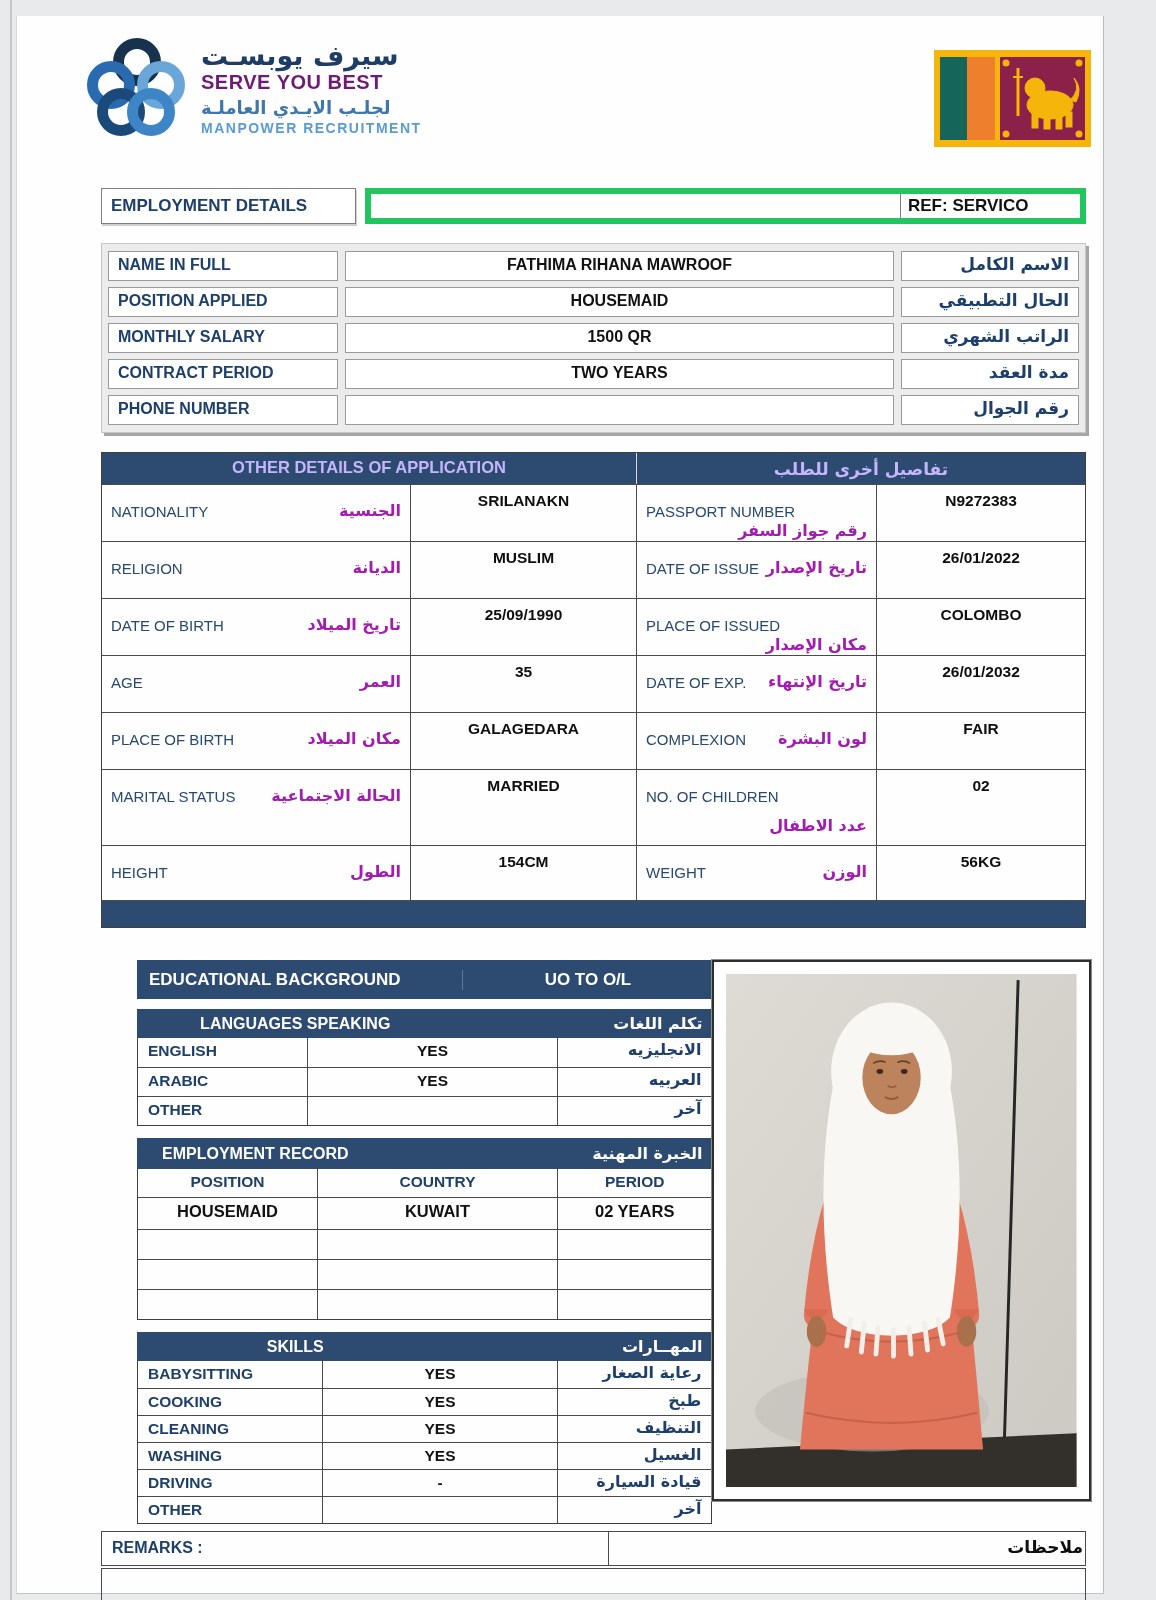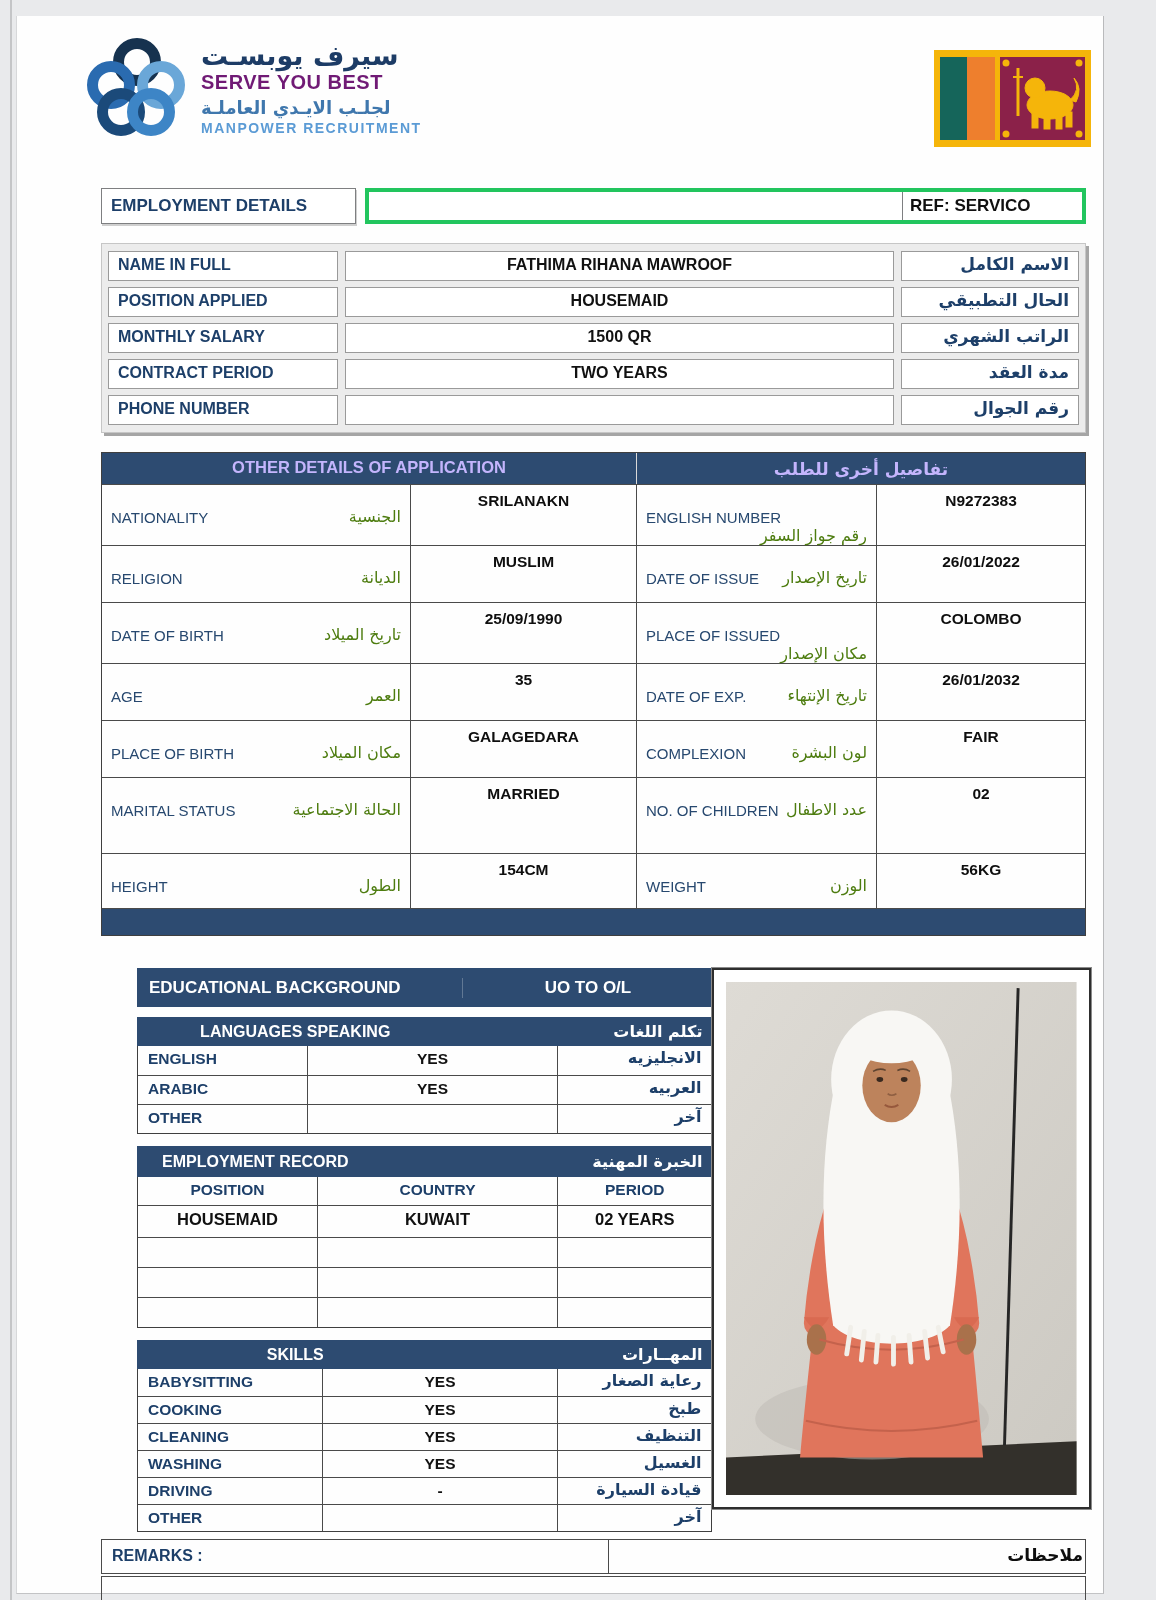--- a/index.html
+++ b/index.html
@@ -32,21 +32,21 @@
   .logo-ar{ font-family:"DejaVu Sans",sans-serif; font-weight:bold; font-size:27px; color:#1d3c66; }
   .logo-en{ font-weight:bold; font-size:20px; color:#701a75; letter-spacing:.5px; }
   .logo-ar2{ font-family:"DejaVu Sans",sans-serif; font-weight:bold; font-size:18px; color:#3f77ad; margin-top:3px; }
   .logo-en2{ font-weight:bold; font-size:14px; color:#5b9bd5; letter-spacing:1.5px; margin-top:2px; }
   .flag{ position:absolute; right:-5px; top:12px; width:157px; height:97px; }
 
   
   .empbar{ display:flex; margin-top:12px; height:36px; }
   .empbar .c1{ width:255px; border:1px solid #7e7f81; box-shadow:1px 2px 0 #cfcfcf; display:flex; align-items:center; padding-left:9px;
                color:#1d3f69; font-weight:bold; font-size:17px; background:#fff; }
-  .empbar .c23{ flex:1; margin-left:9px; border:4px solid #22c55e; display:flex; background:#fff; }
+  .empbar .c23{ flex:1; margin-left:9px; border:6px solid #22c55e; display:flex; background:#fff; }
   .empbar .c2{ flex:1; }
   .empbar .c3{ width:180px; border-left:1px solid #7e7f81; display:flex; align-items:center; padding-left:7px;
                font-weight:bold; font-size:17px; color:#101010; }
 
   
   .t1{ margin-top:19px; background:#ececec; border:1px solid #c6c6c6; box-shadow:3px 3px 0 #a5a5a5;
        padding:7px 6px; display:flex; flex-direction:column; gap:6px; }
   .t1-row{ display:flex; gap:7px; height:30px; }
   .t1-label{ width:230px; background:#fff; border:1px solid #9a9a9a; color:#1d3f69; font-weight:bold; font-size:16px; padding:4px 0 0 9px; }
   .t1-val{ flex:1; background:#fff; border:1px solid #9a9a9a; text-align:center; font-weight:bold; font-size:16px; padding-top:4px; }
@@ -56,23 +56,23 @@
   
   .od{ margin-top:19px; border:1px solid #3f3f3f; }
   .od-head{ display:flex; background:#2d4b71; color:#c4b5fd; height:31px; align-items:center; font-weight:bold; }
   .od-head .h-en{ width:535px; text-align:center; font-size:16.5px; border-right:1px solid #d9d9d9; height:100%; padding-top:5px; }
   .od-head .h-ar{ flex:1; text-align:center; font-size:17px; font-family:"DejaVu Sans",sans-serif; }
   .od-row{ display:grid; grid-template-columns:309px 226px 240px 1fr; border-top:1px solid #4a4a4a; min-height:57px; }
   .od-row.tall{ min-height:76px; }
   .od-row.short{ min-height:55px; }
   .od-row > div{ border-right:1px solid #4a4a4a; }
   .od-row > div:last-child{ border-right:none; }
-  .bi{ display:flex; justify-content:space-between; align-items:flex-start; flex-wrap:wrap; padding:22px 9px 0 9px; }
+  .bi{ display:flex; justify-content:space-between; align-items:flex-start; flex-wrap:wrap; padding:16px 9px 0 9px; }
   .bi .en{ color:#27486f; font-size:15px; padding-top:2px; }
-  .bi .ar{ color:#4d7c0f; font-weight:normal; font-size:16px; margin-left:auto; text-align:right;
+  .bi .ar{ color:#a21caf; font-weight:bold; font-size:16px; margin-left:auto; text-align:right;
            font-family:"DejaVu Sans",sans-serif; }
   .od-val{ font-weight:bold; text-align:center; padding-top:7px; font-size:15.5px; color:#0e0e0e; }
   .od-foot{ height:27px; background:#2d4b71; border-top:1px solid #4a4a4a; }
 
   
   .twocol{ margin-top:32px; display:flex; align-items:flex-start; }
   .leftcol{ width:586px;margin-left:36px; }
 
   .edu{ height:39px; background:#2d4b71; color:#fff; display:flex; align-items:center; font-weight:bold; }
   .edu .e1{ flex:1; padding-left:12px; font-size:17px; }
@@ -203,21 +203,21 @@
       <div class="h-ar">تفاصيل أخرى للطلب</div>
     </div>
 
     <div class="od-row">
       <div class="bi">
               <span class="en">NATIONALITY</span>
               <span class="ar">الجنسية</span>
             </div>
       <div class="od-val">SRILANAKN</div>
       <div class="bi">
-              <span class="en">ENGLISH NUMBER</span>
+              <span class="en">PASSPORT NUMBER</span>
               <span class="ar">رقم جواز السفر</span>
             </div>
       <div class="od-val">N9272383</div>
     </div>
     <div class="od-row">
       <div class="bi">
               <span class="en">RELIGION</span>
               <span class="ar">الديانة</span>
             </div>
       <div class="od-val">MUSLIM</div>

